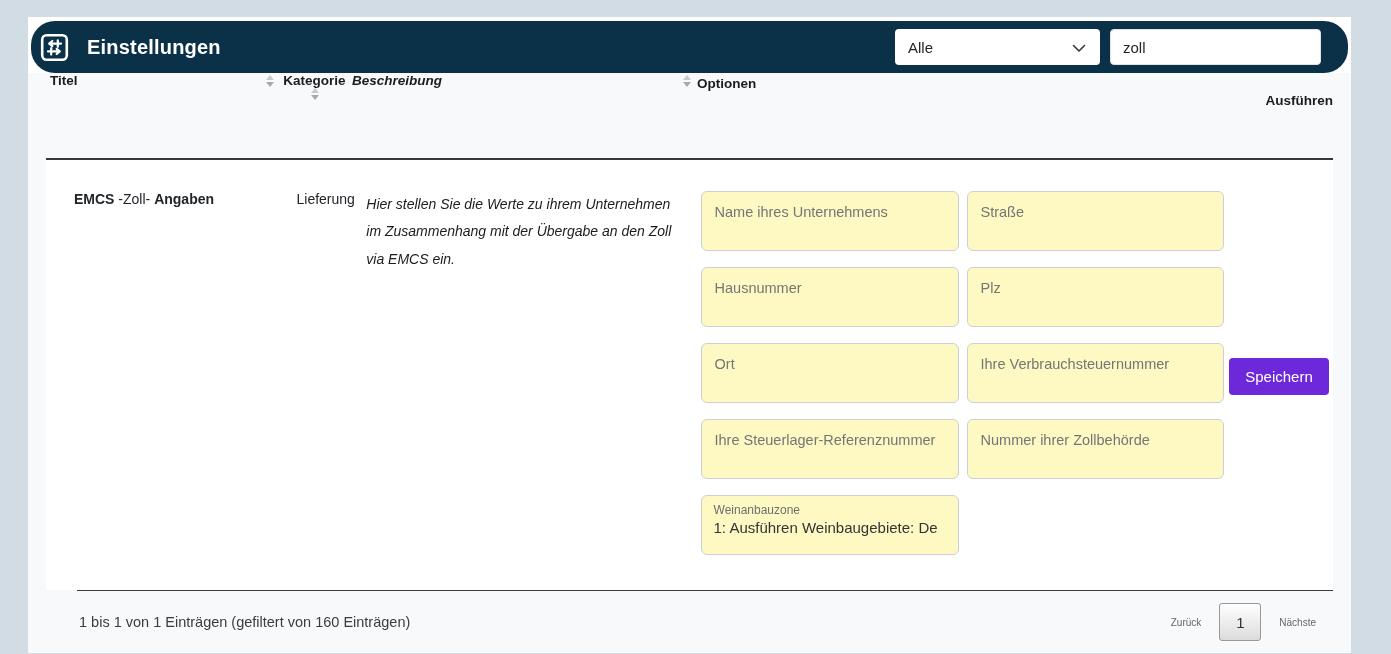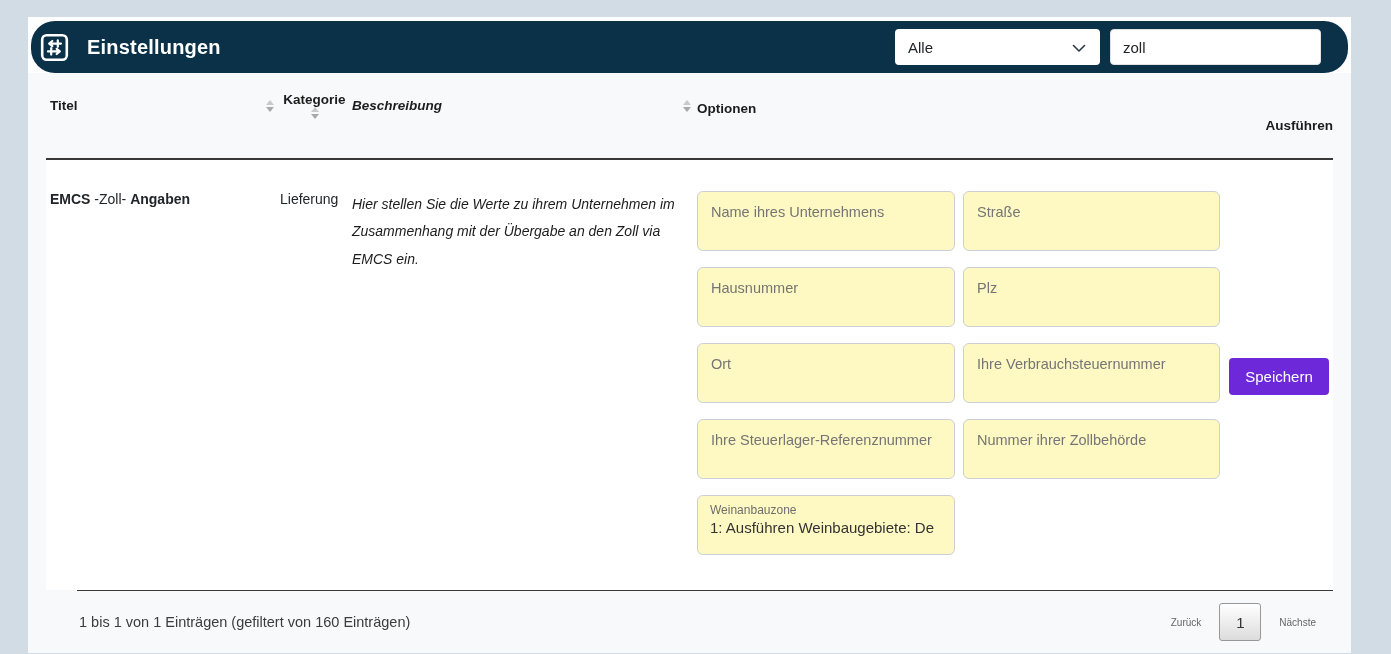--- a/index.html
+++ b/index.html
@@ -38,37 +38,37 @@
   }
   .search-box {
     width:211px; height:36px; margin-left:10px;
     background:#ffffff; border:1px solid #e2e2e2; border-radius:4px;
     font-size:15px; color:#212529; padding:0 12px;
     font-family:"Liberation Sans","DejaVu Sans",sans-serif; outline:none;
   }
   
   .content { background:#f8f9fa; padding:0 18px; }
   .thead {
-    height:87px; display:flex; align-items:center;
+    height:87px; display:flex; align-items:flex-start;
     padding-bottom:20px;
     border-bottom:2px solid #383838;
     font-size:13.5px; font-weight:bold; color:#1c1c1c;
   }
   .th { display:flex; align-items:center; }
   .th-titel  { width:234px; justify-content:space-between; padding-left:4px; cursor:pointer; }
   .th-kat    { width:69px;  justify-content:space-between; cursor:pointer;flex-direction:column; }
   .th-desc   { width:348px; justify-content:space-between; padding-left:3px; font-style:italic; cursor:pointer; }
   .th-opt    { width:523px; padding-left:0; position:relative; top:3px; }
   .th-exec   { width:113px; justify-content:flex-end; position:relative; top:20px; }
   .sort { display:inline-flex; flex-direction:column; align-items:center; margin:0 6px; }
   .sort i { display:block; width:0; height:0; border-left:4px solid transparent; border-right:4px solid transparent; }
   .sort .up   { border-bottom:5px solid #c9c9c9; margin-bottom:2px; }
   .sort .down { border-top:5px solid #a9a9a9; }
   .tbody { background:#ffffff; min-height:390px; }
-  .trow { display:flex; padding-top:31px; padding-bottom:35px; }
+  .trow { display:flex; padding-top:31px; padding-bottom:35px;margin-left:24px; }
   .cell { font-size:14px; }
   .cell-titel { width:234px; padding-left:4px; font-size:14px; }
   .cell-titel .b { font-weight:bold; }
   .cell-kat   { width:69px; color:#212529; }
   .cell-desc  { width:348px; padding-left:3px; padding-right:15px; font-style:italic; line-height:1.95; color:#1c1c1c; }
   .cell-opt   { width:523px; }
   .cell-exec  { width:113px; display:flex; align-items:center; justify-content:flex-end; padding-right:4px; }
   .fields-grid {
     display:grid; grid-template-columns:258px 257px;
     column-gap:8px; row-gap:16px;

